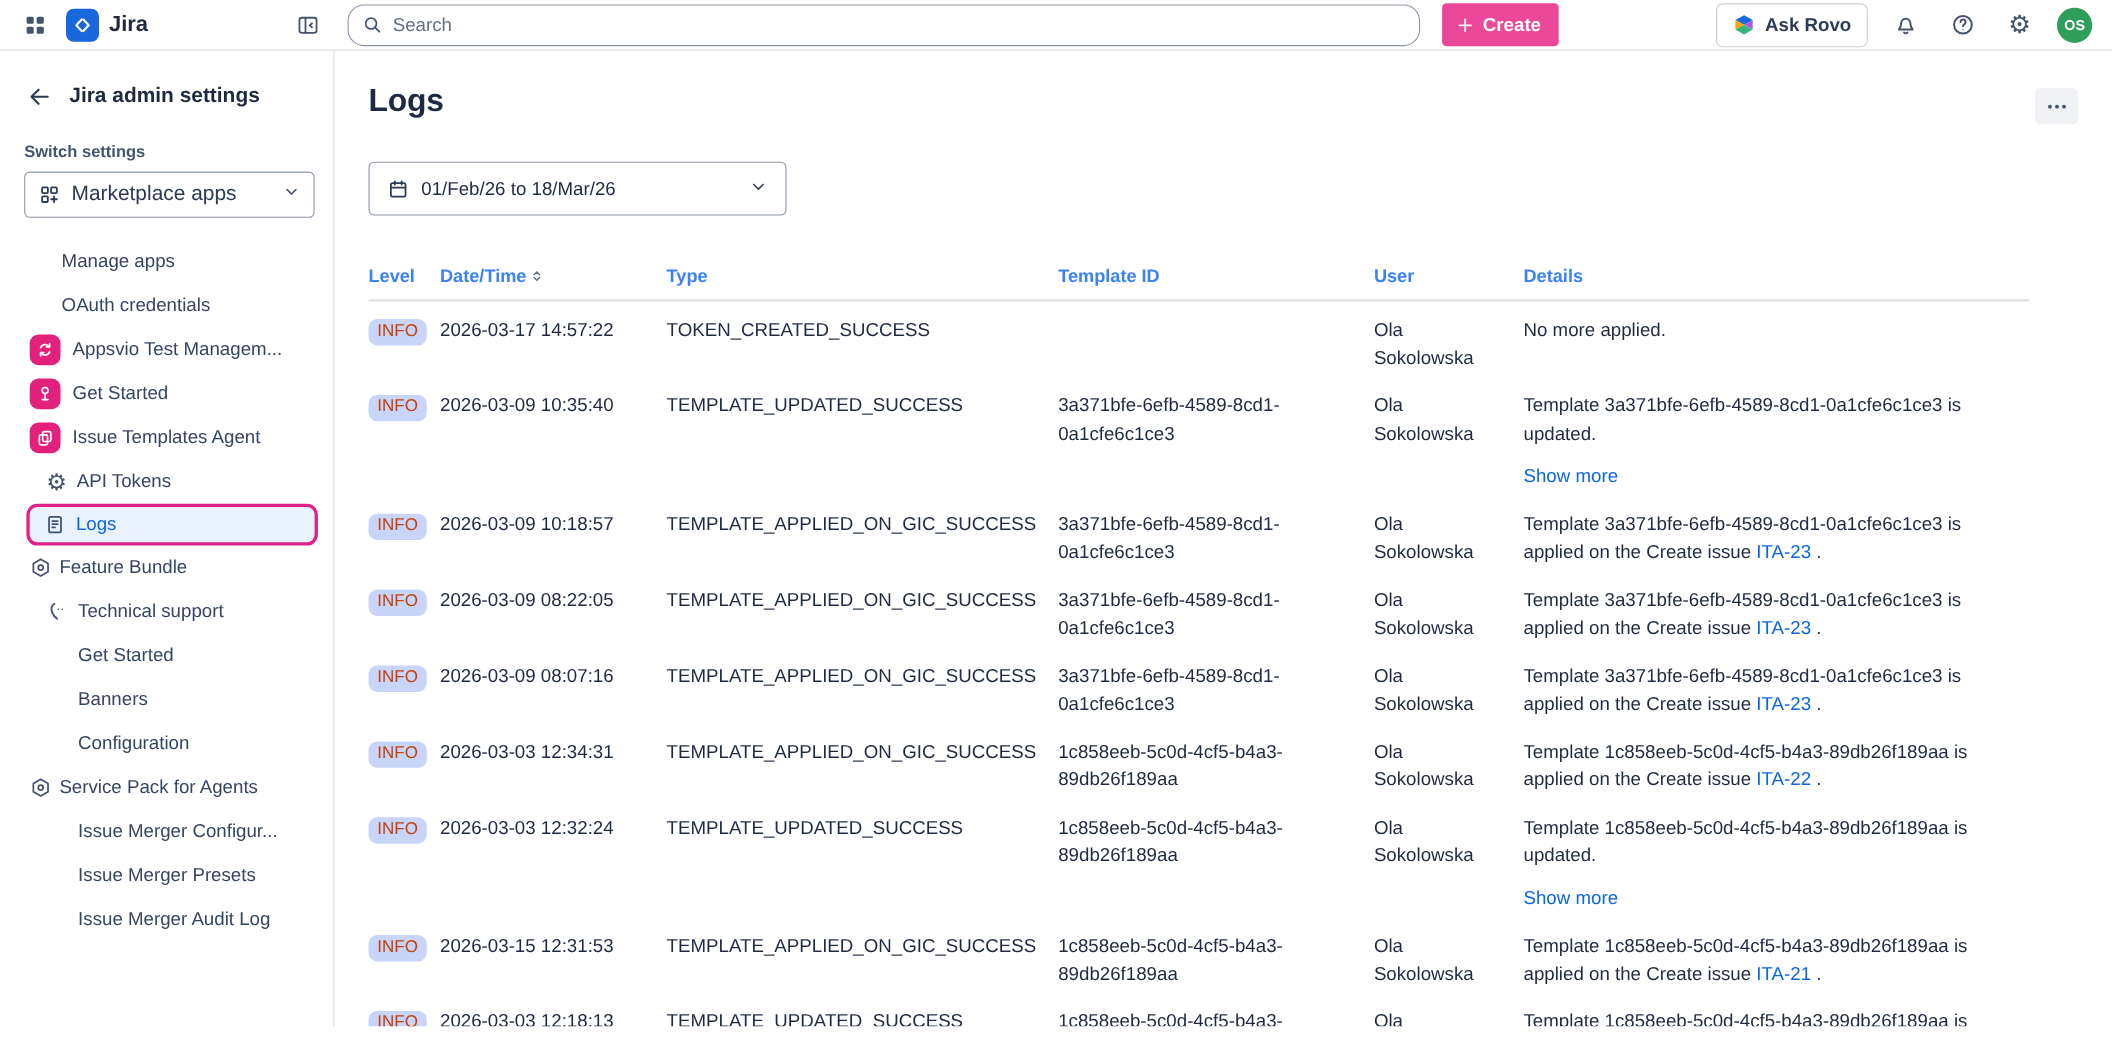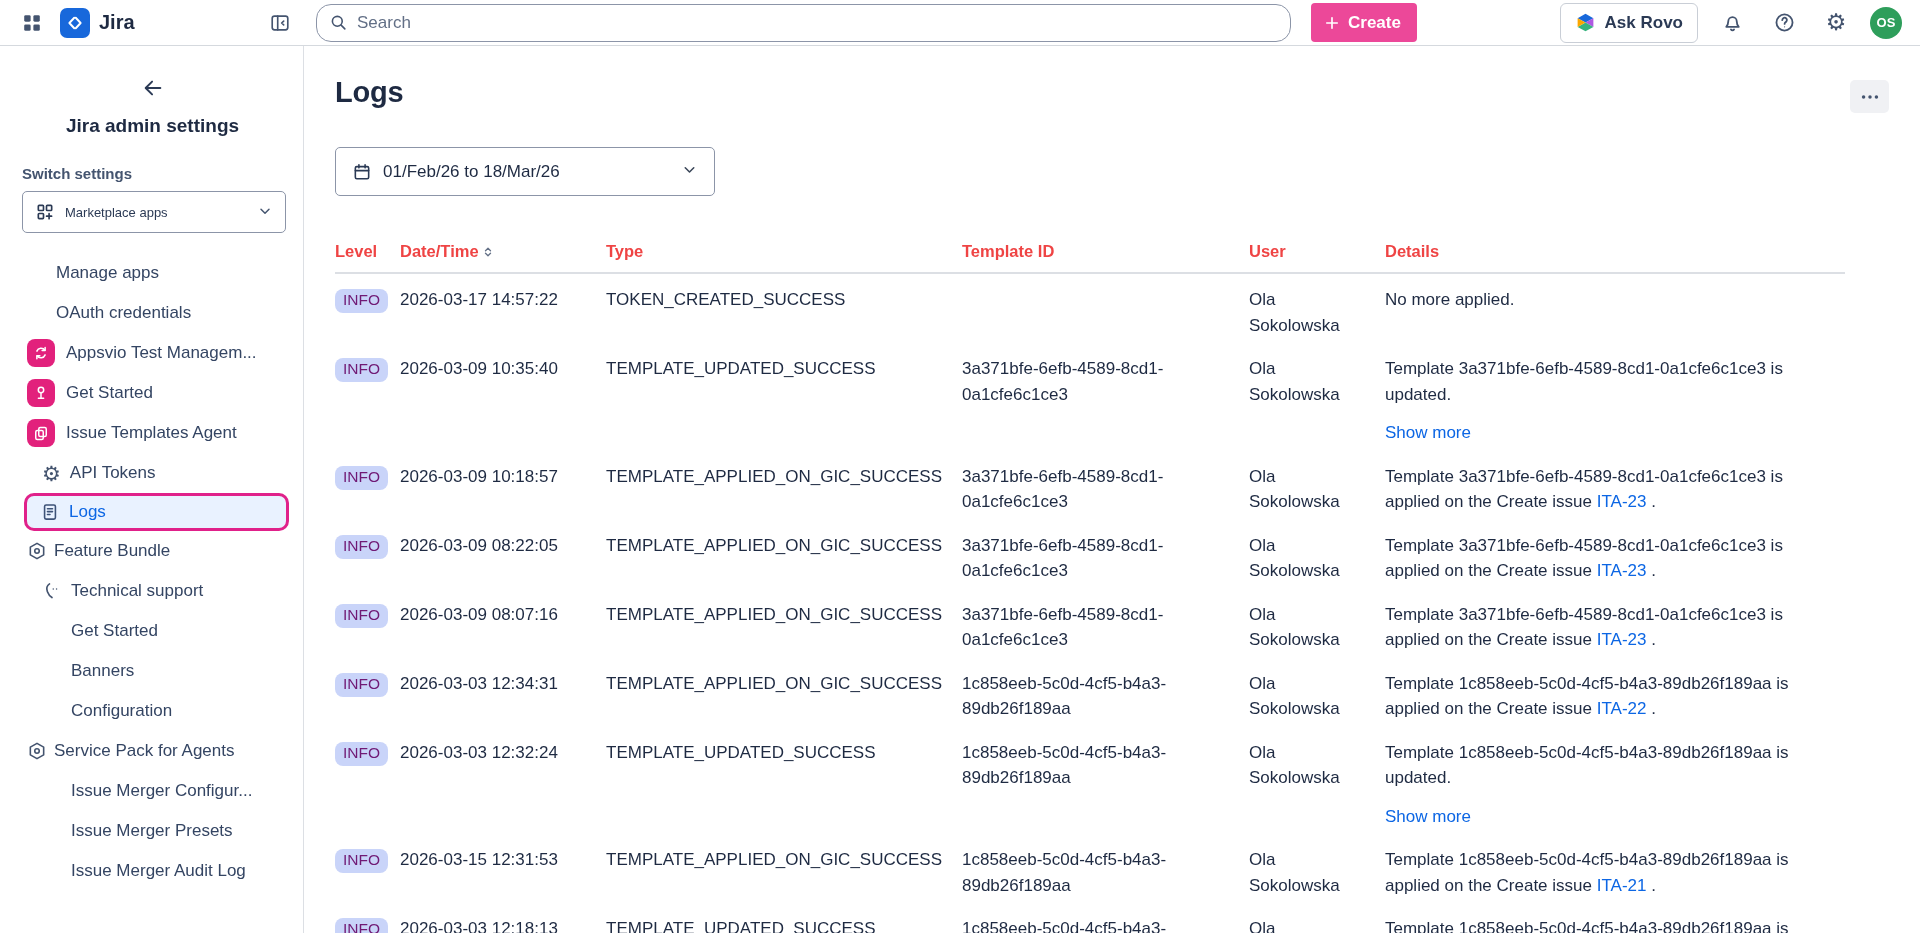--- a/index.html
+++ b/index.html
@@ -31,25 +31,25 @@
   .gear-glyph { font-size:23px; line-height:1; }
   .avatar { width:32px; height:32px; border-radius:50%; background:#2E9E5B; color:#fff;
     font-size:13px; font-weight:700; display:flex; align-items:center; justify-content:center; cursor:pointer; }
 
   
   .page { display:flex; height:887px; }
   .sidebar { width:304px; border-right:1px solid #DCDFE4; padding-top:28px; flex-shrink:0; overflow:hidden; }
   .main { flex:1; position:relative; padding:30px 75px 0 31px; overflow:hidden; }
 
   
-  .sb-head { display:flex; align-items:center; gap:13px; padding:0 20px 0 22px;flex-direction:column; }
+  .sb-head { display:flex; align-items:center; gap:13px; padding:0 20px 0 22px; }
   .sb-title { font-size:19px; font-weight:700; color:#1E2A42; }
   .sb-switch-label { padding:28px 22px 9px; font-size:15px; font-weight:700; color:#44546F; }
   .sb-select { margin:0 17px 0 22px; height:42px; border:1px solid #8C95A8; border-radius:5px;
-    display:flex; align-items:center; gap:10px; padding:0 12px; font-size:13px; color:#2B3A55; cursor:pointer; background:#fff;}
+    display:flex; align-items:center; gap:10px; padding:0 12px; font-size:19px; color:#2B3A55; cursor:pointer; background:#fff;}
   .sb-select .chev { margin-left:auto; color:#44546F; }
   .sb-nav { margin-top:20px; }
   .sb-item { height:40px; display:flex; align-items:center; font-size:17px; color:#344563; cursor:pointer; }
   .sb-item .lbl { white-space:nowrap; }
   .sb-section { height:40px; display:flex; align-items:center; padding-left:22px; font-size:15px;
     font-weight:700; color:#44546F; }
   .k-plain  { padding-left:56px; }
   .k-sub-plain { padding-left:71px; }
   .k-app { padding-left:27px; gap:11px; }
   .k-app-outline { padding-left:27px; gap:7px; color:#344563; }
@@ -68,27 +68,27 @@
     border:none; border-radius:5px; color:#44546F; display:flex; align-items:center; justify-content:center; cursor:pointer; }
   .date-filter { margin-top:38px; width:380px; height:49px; border:1px solid #8C95A8; border-radius:5px;
     display:flex; align-items:center; gap:11px; padding:0 16px; font-size:17px; color:#1E2A42;
     cursor:pointer; background:#fff; }
   .date-filter .chev { margin-left:auto; color:#3B4759; }
 
   table.logs { margin-top:46px; width:1510px; border-collapse:collapse; table-layout:fixed;
     border-bottom:2px solid #DCDFE4; }
   col.c-level{width:65px} col.c-date{width:206px} col.c-type{width:356px}
   col.c-tid{width:287px} col.c-user{width:136px} col.c-det{width:460px}
-  thead th { text-align:left; font-size:16.5px; font-weight:700; color:#ef4444;
+  thead th { text-align:left; font-size:16.5px; font-weight:700; color:#3b82f6;
     padding:0 16px 11px 0; border-bottom:2px solid #DCDFE4; }
   thead th .sort { display:inline-flex; vertical-align:-1px; margin-left:3px; color:#626F86; }
   tbody td { vertical-align:top; padding:9px 16px 9px 0; font-size:17px; line-height:25.5px; color:#1E2A42; }
   tbody tr:first-child td { padding-top:13px; }
   td.dt { white-space:nowrap; }
-  .badge { display:inline-block; background:#C9D4F9; color:#701a75; border-radius:8px;
+  .badge { display:inline-block; background:#C9D4F9; color:#c2410c; border-radius:8px;
     padding:0px 8px 2px; font-size:15.5px; line-height:22px; }
   a.issue-link, a.show-more { color:#0C66E4; text-decoration:none; cursor:pointer; }
   a.show-more { display:inline-block; margin-top:13px; }
 </style>
 </head>
 <body>
 
 <header class="topbar">
   <div class="tb-left">
     <button class="icon-btn">

